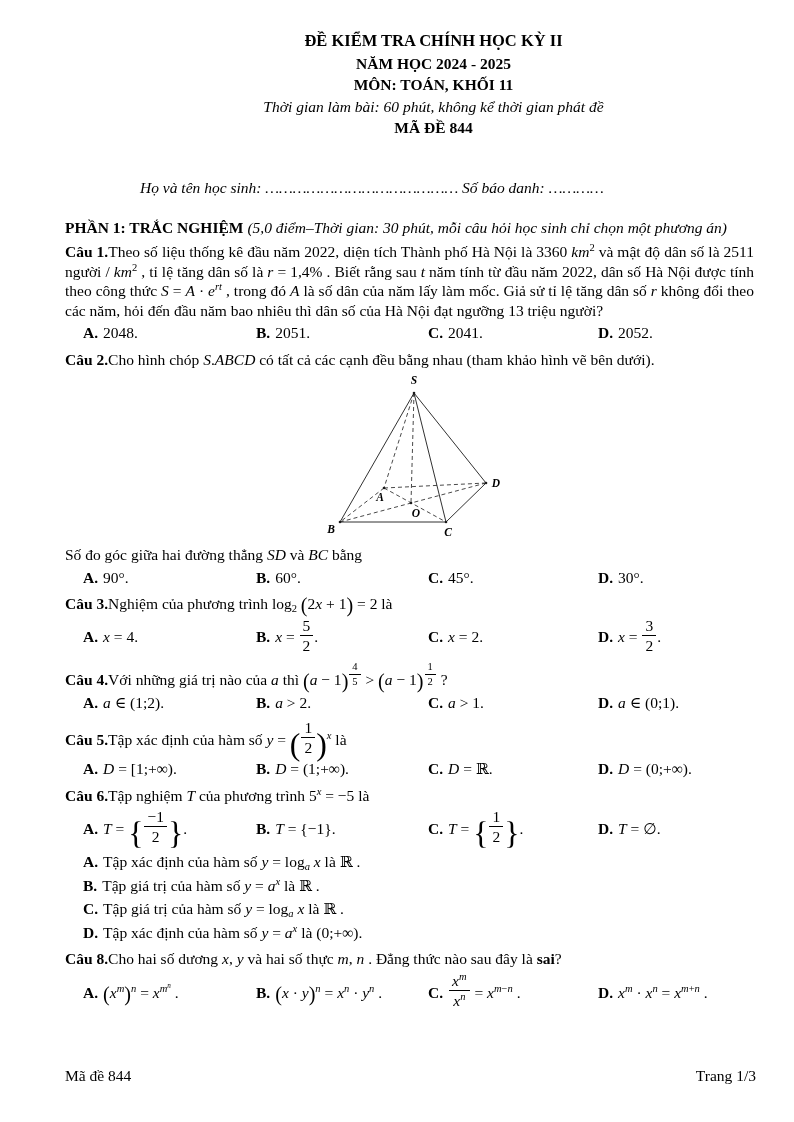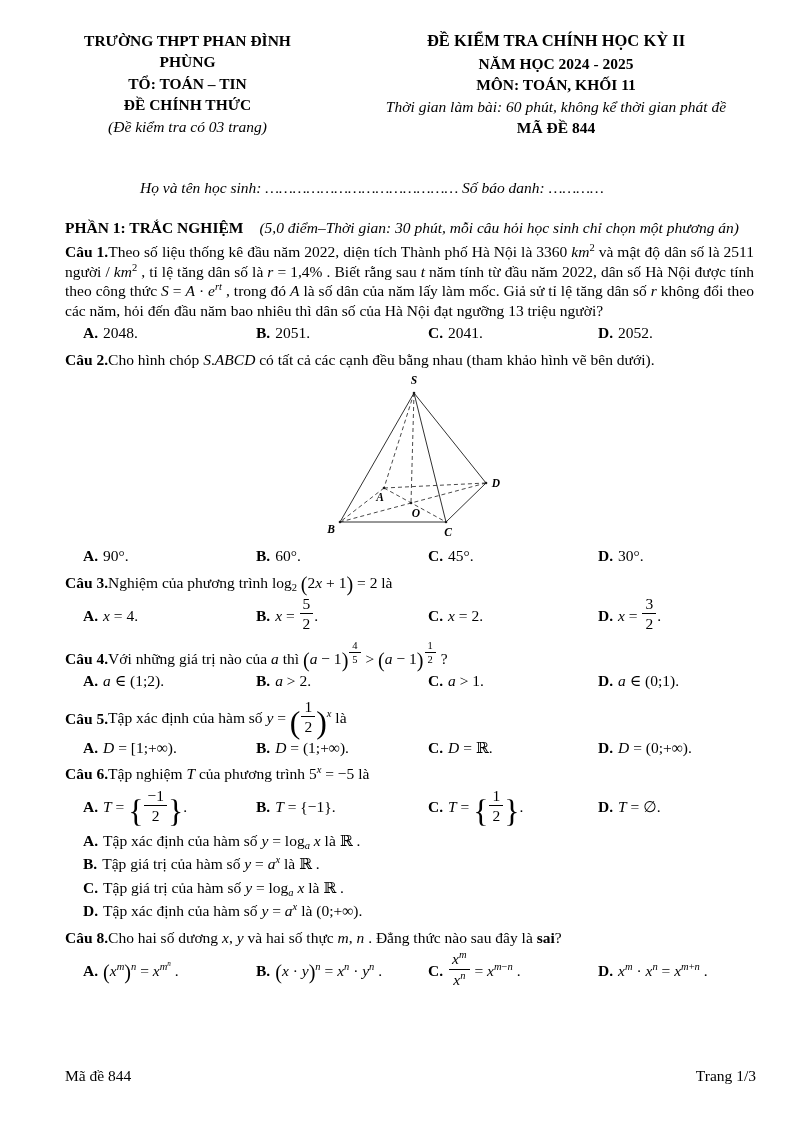--- a/index.html
+++ b/index.html
@@ -21,21 +21,21 @@
   .hdr-left{width:245px;text-align:center;flex:none;}
   .hdr-right{flex:1;text-align:center;padding-left:48px;}
   .hdr-left div,.hdr-right div{line-height:1.38;}
   .h-bold{font-weight:bold;}
   .h-italic{font-style:italic;}
   .h-title{font-weight:bold;font-size:16.5px;}
   
   .student{margin:40px 0 0 75px;font-style:italic;}
   
   .part{margin-top:20px;}
-  .part b{margin-right:16px;}
+  .part b{margin-right:4px;}
   .part i{font-style:italic;}
   
   .q{margin:5px 0 7px;}
   .qtext{margin:0;text-align:justify;}
   .qnum{font-weight:bold;margin-right:0;}
   .opts{display:grid;grid-template-columns:173px 172px 170px 1fr;padding-left:18px;align-items:baseline;margin:3px 0 0;}
   .opt{white-space:nowrap;}
   .opts-stack{padding-left:18px;margin-top:2px;}
   .opts-stack .opt{display:block;margin:4px 0;white-space:normal;}
   .olabel{font-weight:bold;margin-right:5px;}
@@ -54,26 +54,20 @@
   .fig svg text{font-family:"Liberation Serif","DejaVu Serif",serif;font-size:11.5px;font-style:italic;font-weight:bold;}
   
   .footer{position:absolute;left:65px;right:38px;top:1066px;display:flex;justify-content:space-between;}
 </style>
 </head>
 <body>
 
 <div class="page">
 
   <div class="hdr">
-    <div class="hdr-left">
-      <div class="h-bold">TRƯỜNG THPT PHAN ĐÌNH PHÙNG</div>
-      <div class="h-bold">TỔ: TOÁN – TIN</div>
-      <div class="h-bold">ĐỀ CHÍNH THỨC</div>
-      <div class="h-italic">(Đề kiểm tra có 03 trang)</div>
-    </div>
     <div class="hdr-right">
       <div class="h-title">ĐỀ KIỂM TRA CHÍNH HỌC KỲ II</div>
       <div class="h-bold">NĂM HỌC 2024 - 2025</div>
       <div class="h-bold">MÔN: TOÁN, KHỐI 11</div>
       <div class="h-italic">Thời gian làm bài: 60 phút, không kể thời gian phát đề</div>
       <div class="h-bold">MÃ ĐỀ 844</div>
     </div>
   </div>
 
   <div class="student"><span>Họ và tên học sinh:</span><span> …………………………………… </span><span>Số báo danh:</span><span> …………</span></div>
@@ -118,20 +112,21 @@
         <circle cx="87" cy="132" r="1.3" fill="#1a1a1a"></circle>
 
         <text x="90" y="13" text-anchor="middle">S</text>
         <text x="56" y="130" text-anchor="middle">A</text>
         <text x="7" y="162" text-anchor="middle">B</text>
         <text x="124" y="165" text-anchor="middle">C</text>
         <text x="172" y="116" text-anchor="middle">D</text>
         <text x="92" y="146" text-anchor="middle">O</text>
       </svg>
     </div>
+    <p class="qtext">Số đo góc giữa hai đường thẳng <i>SD</i> và <i>BC</i> bằng</p>
     <div class="opts">
       <span class="opt"><b class="olabel">A.</b><span>90°.</span></span>
       <span class="opt"><b class="olabel">B.</b><span>60°.</span></span>
       <span class="opt"><b class="olabel">C.</b><span>45°.</span></span>
       <span class="opt"><b class="olabel">D.</b><span>30°.</span></span>
     </div>
   </div>
 
   <div class="q">
     <p class="qtext"><b class="qnum">Câu 3.</b><span>Nghiệm của phương trình log<sub>2</sub> <span class="fence2">(</span>2<i>x</i> + 1<span class="fence2">)</span> = 2 là</span></p>

